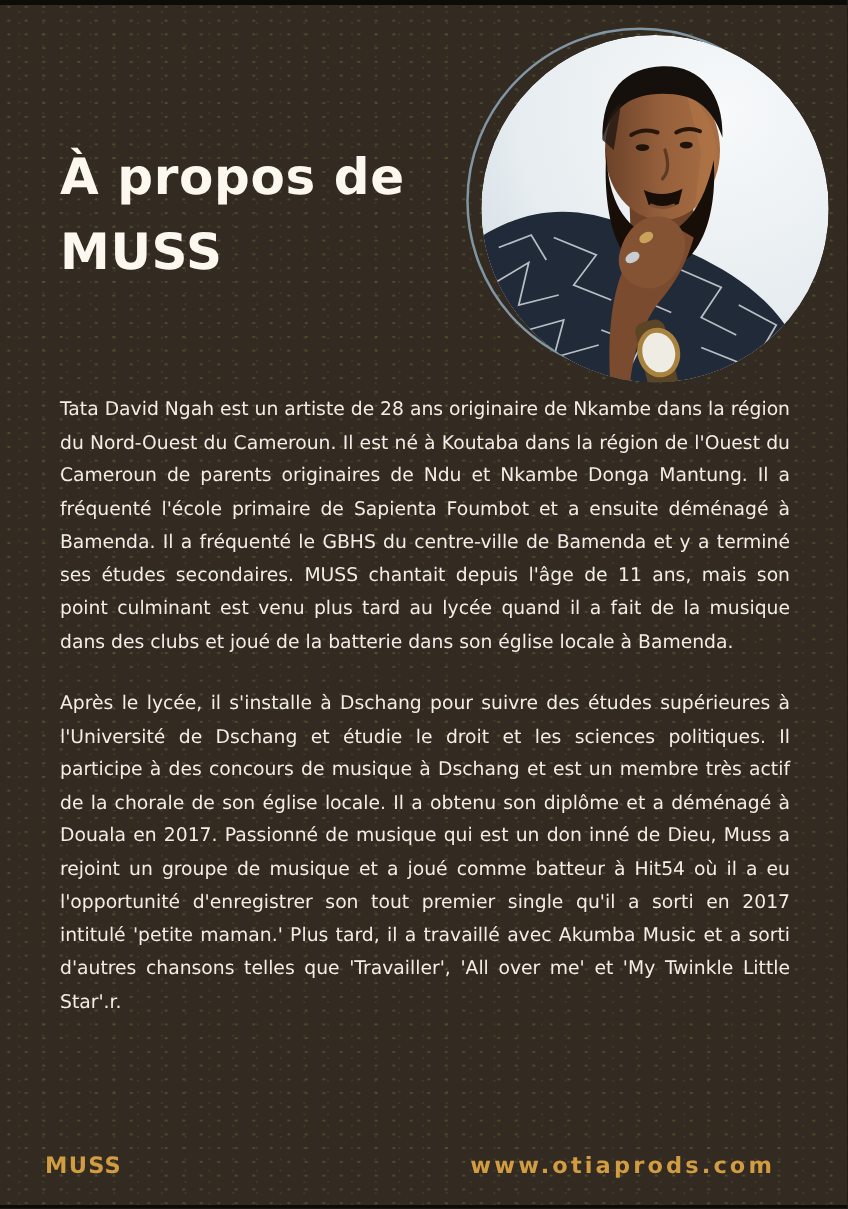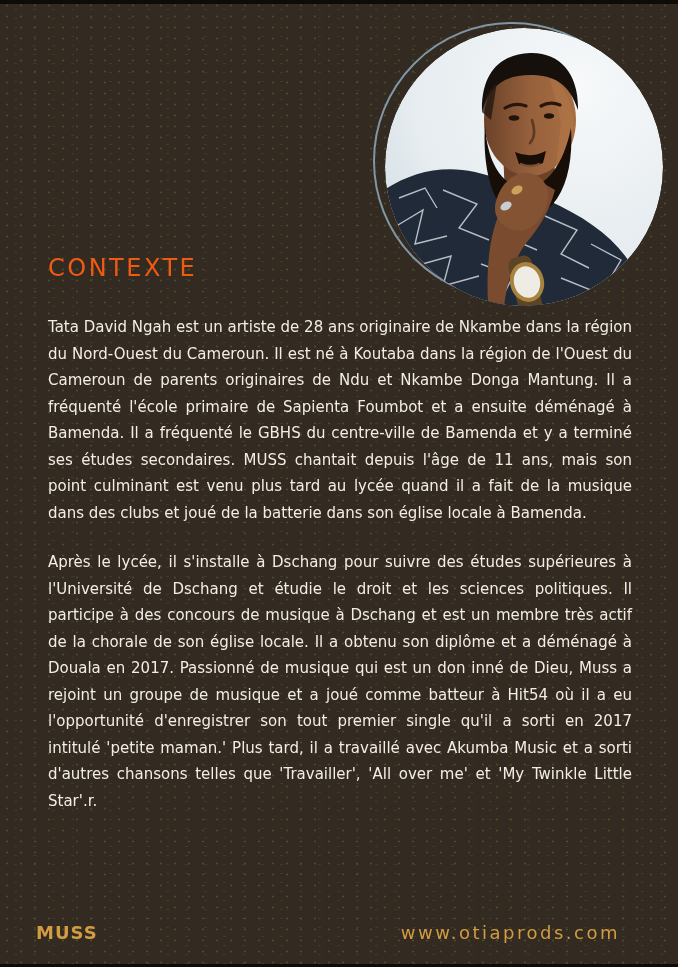--- a/index.html
+++ b/index.html
@@ -50,21 +50,21 @@
     font-weight:400;
   }
   .body-text p{margin:0 0 23px 0;}
 
   .footer-brand{
     position:absolute;left:36px;top:922px;
     color:#d29c42;font-size:18px;font-weight:700;letter-spacing:1px;
   }
   .footer-site{
     position:absolute;right:58px;top:922px;
-    color:#d29c42;font-size:18px;font-weight:400;letter-spacing:2.5px;
+    color:#d29c42;font-size:18px;font-weight:700;letter-spacing:2.5px;
     text-decoration:none;cursor:pointer;
   }
 </style>
 </head>
 <body>
 
 <div class="page">
 
   <div class="edge top"></div>
 
@@ -128,22 +128,22 @@
           <ellipse cx="121" cy="178" rx="6" ry="4" fill="#c8cdd2" transform="rotate(-30 121 178)"></ellipse>
           <ellipse cx="132" cy="162" rx="6" ry="4" fill="#c9a35a" transform="rotate(-30 132 162)"></ellipse>
 
           <rect x="128" y="228" width="24" height="58" rx="8" fill="#5c4526" transform="rotate(-14 140 256)"></rect>
           <ellipse cx="142" cy="254" rx="15" ry="18" fill="#efece3" stroke="#a8823f" stroke-width="4" transform="rotate(-14 142 254)"></ellipse>
         </g>
       </svg>
     </div>
   </div>
 
+  <h1 class="title">À propos de MUSS</h1>
 
-  <div class="section-label">CONTEXTE</div>
 
   <div class="body-text">
     <p>Tata David Ngah est un artiste de 28 ans originaire de Nkambe dans la région du Nord-Ouest du Cameroun. Il est né à Koutaba dans la région de l'Ouest du Cameroun de parents originaires de Ndu et Nkambe Donga Mantung. Il a fréquenté l'école primaire de Sapienta Foumbot et a ensuite déménagé à Bamenda. Il a fréquenté le GBHS du centre-ville de Bamenda et y a terminé ses études secondaires. MUSS chantait depuis l'âge de 11 ans, mais son point culminant est venu plus tard au lycée quand il a fait de la musique dans des clubs et joué de la batterie dans son église locale à Bamenda.</p>
     <p>Après le lycée, il s'installe à Dschang pour suivre des études supérieures à l'Université de Dschang et étudie le droit et les sciences politiques. Il participe à des concours de musique à Dschang et est un membre très actif de la chorale de son église locale. Il a obtenu son diplôme et a déménagé à Douala en 2017. Passionné de musique qui est un don inné de Dieu, Muss a rejoint un groupe de musique et a joué comme batteur à Hit54 où il a eu l'opportunité d'enregistrer son tout premier single qu'il a sorti en 2017 intitulé 'petite maman.' Plus tard, il a travaillé avec Akumba Music et a sorti d'autres chansons telles que 'Travailler', 'All over me' et 'My Twinkle Little Star'.r.</p>
   </div>
 
   <span class="footer-brand">MUSS</span>
   <a class="footer-site">www.otiaprods.com</a>
 
   <div class="edge bottom"></div>

